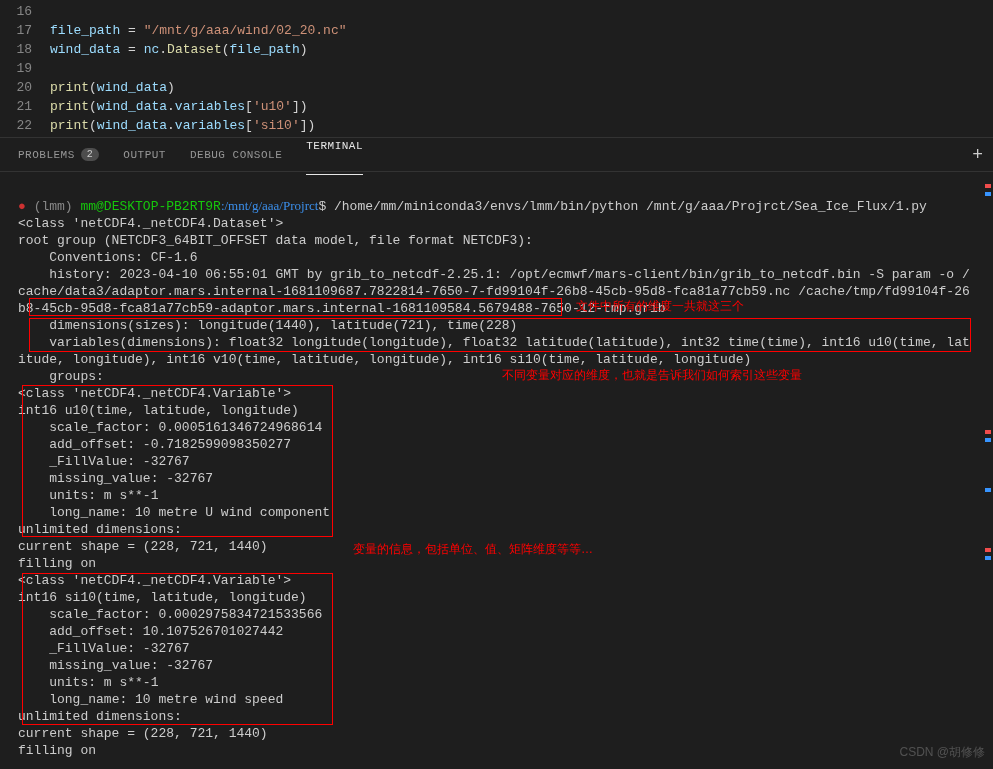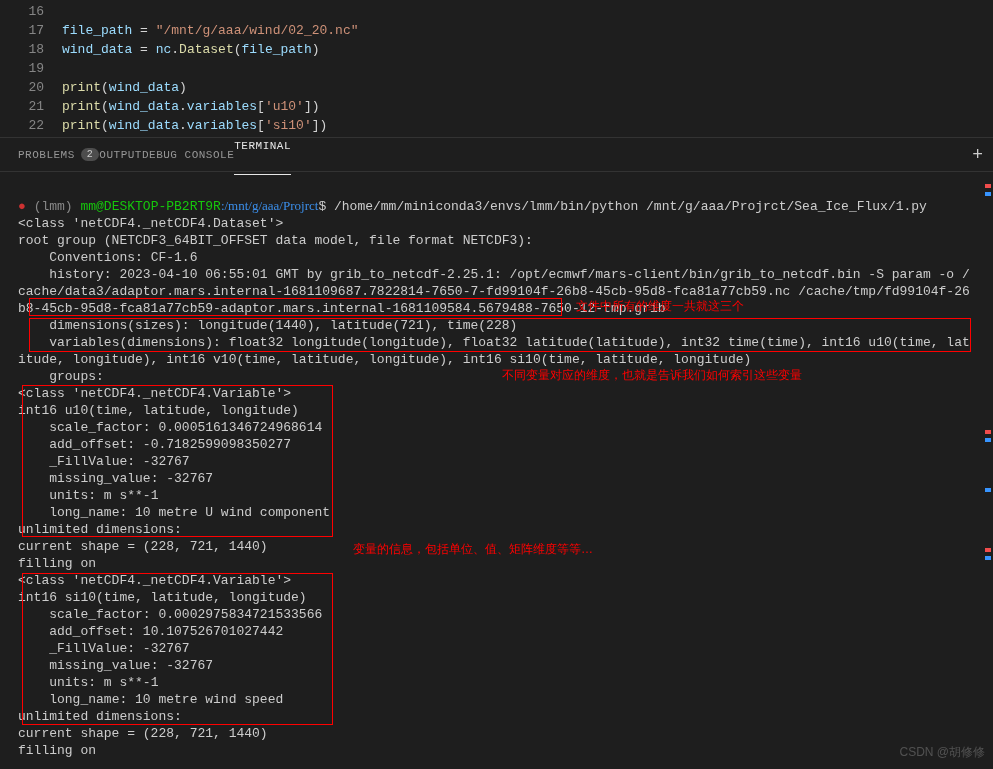--- a/index.html
+++ b/index.html
@@ -8,21 +8,21 @@
   color: #d4d4d4;
   font-family: Consolas, 'Courier New', monospace;
   font-size: 13px;
   width: 993px;
   height: 769px;
   overflow: hidden;
   position: relative;
 }
 .editor-area {
   background: #1e1e1e;
-  padding: 2px 12px;
+  padding: 2px 0;
 }
 .code-line {
   display: flex;
   height: 19px;
   line-height: 19px;
 }
 .line-number {
   width: 50px;
   text-align: right;
   padding-right: 18px;
@@ -38,20 +38,21 @@
 .fn { color: #dcdcaa; text-align: center; }
 .op { color: #d4d4d4; }
 .panel-tabs {
   display: flex;
   align-items: center;
   height: 35px;
   padding-left: 18px;
   border-top: 1px solid #333;
   border-bottom: 1px solid #333;
   background: #1e1e1e;
+  gap: 24px;
   position: relative;
 }
 .tab {
   color: #969696;
   font-size: 11px;
   letter-spacing: 0.5px;
   cursor: pointer;
   display: flex;
   align-items: center;
   gap: 6px;

